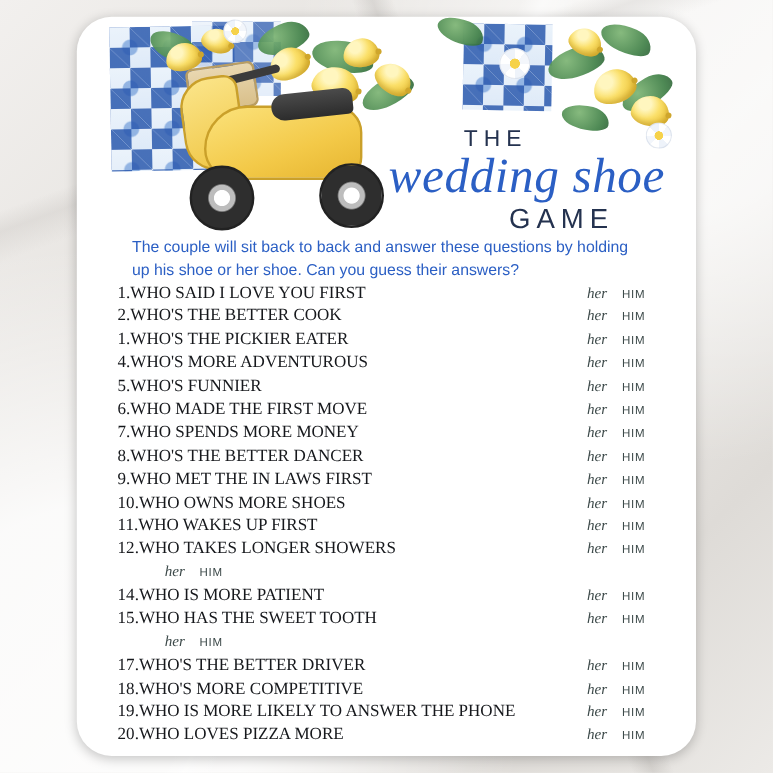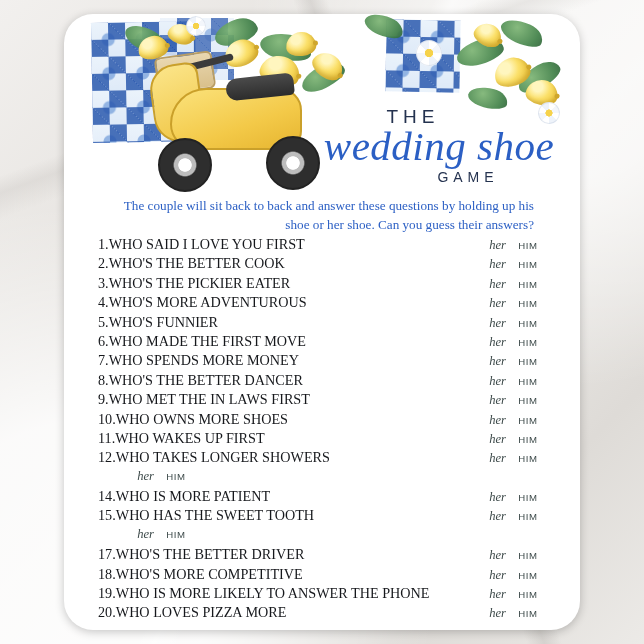--- a/index.html
+++ b/index.html
@@ -160,36 +160,36 @@
     font-family: "Liberation Serif", serif;
     font-style: italic;
     font-size: 41px;
     line-height: 1.02;
     color: #2b5fc4;
     margin-top: -2px;
     letter-spacing: 0.5px;
   }
   .title-game {
     font-family: "Liberation Sans", sans-serif;
-    font-size: 14px;
+    font-size: 23px;
     letter-spacing: 5px;
     color: #24324f;
     margin-top: 1px;
     margin-left: 58px;
   }
 
   
   .intro {
     position: absolute;
     left: 46px;
     top: 182px;
     width: 424px;
-    text-align: right;
+    text-align: left;
     color: #2b5fc4;
-    font-family: Liberation Serif, serif;
+    font-family: Liberation Sans, sans-serif;
     font-size: 13.2px;
     line-height: 1.45;
   }
 
   
   .list {
     position: absolute;
     left: 34px;
     top: 222px;
     width: 452px;
@@ -286,21 +286,21 @@
       <div class="q">1.WHO SAID I LOVE YOU FIRST</div>
       <div class="ans-her">her</div>
       <div class="ans-him">HIM</div>
     </div>
     <div class="row">
       <div class="q">2.WHO'S THE BETTER COOK</div>
       <div class="ans-her">her</div>
       <div class="ans-him">HIM</div>
     </div>
     <div class="row">
-      <div class="q">3.WHO'S THE PICKIER EATER</div>
+      <div class="q">1.WHO'S THE PICKIER EATER</div>
       <div class="ans-her">her</div>
       <div class="ans-him">HIM</div>
     </div>
     <div class="row">
       <div class="q">4.WHO'S MORE ADVENTUROUS</div>
       <div class="ans-her">her</div>
       <div class="ans-him">HIM</div>
     </div>
     <div class="row">
       <div class="q">5.WHO'S FUNNIER</div>

